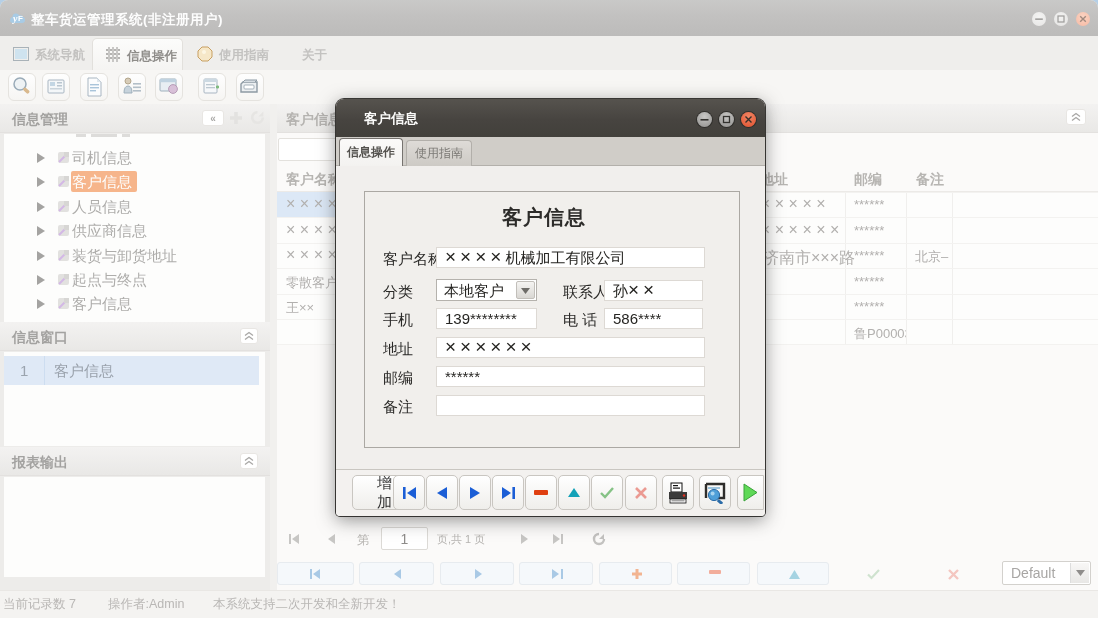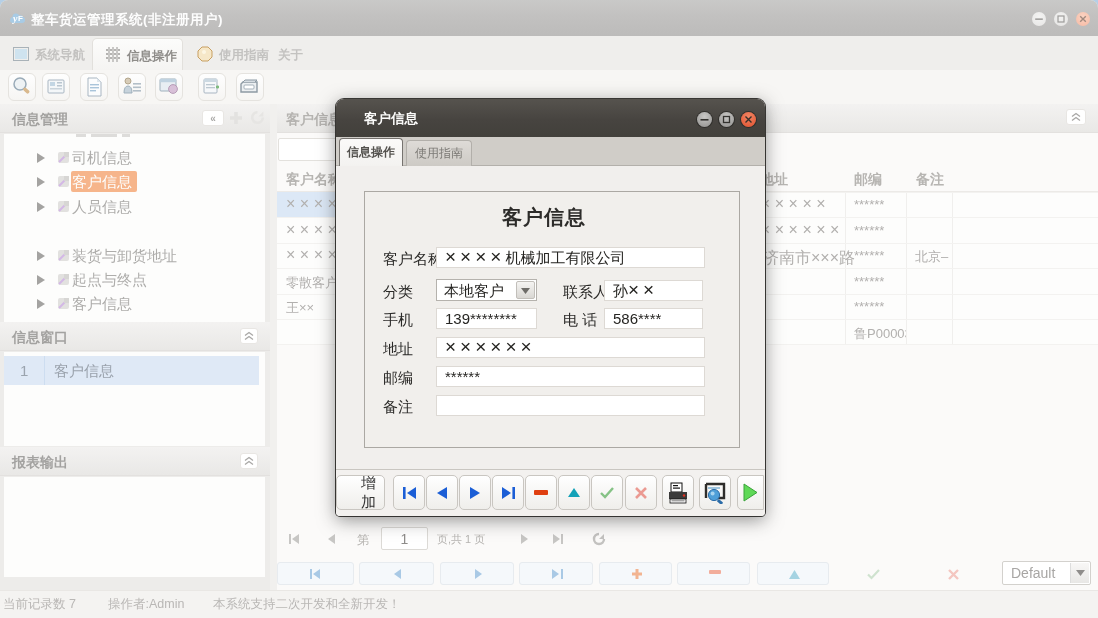--- a/index.html
+++ b/index.html
@@ -113,21 +113,21 @@
       <div class="lbl" style="left:34px;">信息操作</div>
     </div>
     <div class="rtab" id="rtab3" style="left:186px;width:90px;">
       <svg style="position:absolute;left:11px;top:8px;" width="16" height="16" viewBox="0 0 16 16">
           <polygon points="5,1 11,1 15,5 15,11 11,15 5,15 1,11 1,5" fill="#f6e7c8" stroke="#c79f62"></polygon>
           <circle cx="7" cy="6" r="2" fill="#fdf6e4"></circle>
         </svg>
       <div class="lbl" style="left:33px;">使用指南</div>
     </div>
     <div class="rtab" id="rtab4" style="left:278px;width:52px;">
-        <div class="lbl" style="left:0;font-family:Liberation Serif, serif;">关于</div>
+        <div class="lbl" style="left:24px;font-family:Liberation Serif, serif;">关于</div>
       </div>
   </div>
   <div id="toolbar">
     <div class="tbtn" style="left:8px;"><svg width="26" height="26" viewBox="0 0 26 26">
           <circle cx="11" cy="10" r="6" fill="#eef2f4" stroke="#9aabb8" stroke-width="1.5"></circle>
           <rect x="14.5" y="13.5" width="7" height="3.5" rx="1.5" transform="rotate(42 16 15)" fill="#d9b98e"></rect>
         </svg></div>
     <div class="tbtn" style="left:42px;"><svg width="26" height="26" viewBox="0 0 26 26">
           <rect x="5" y="6" width="16" height="13" rx="1" fill="#f4f7f9" stroke="#a9b6c2"></rect>
           <rect x="7" y="8" width="5" height="4" fill="#c3d6e4"></rect>
@@ -205,20 +205,29 @@
           <div class="ttext" style="color:#fdfdfc;">客户信息</div>
         </div>
       <div class="treerow" style="top:61px;">
           <div class="tarrow"></div>
           <svg class="ticon" viewBox="0 0 15 15">
             <rect x="2" y="2" width="11" height="11" rx="2" fill="#e2e1df"></rect>
             <path d="M3 12 L12 3" stroke="#d3b8e6" stroke-width="2"></path>
             <rect x="8" y="2" width="5" height="5" fill="#d7d6d4"></rect>
           </svg>
           <div class="ttext">人员信息</div>
+        </div>
+      <div class="treerow" style="top:85px;">
+          <div class="tarrow"></div>
+          <svg class="ticon" viewBox="0 0 15 15">
+            <rect x="2" y="2" width="11" height="11" rx="2" fill="#e2e1df"></rect>
+            <path d="M3 12 L12 3" stroke="#d3b8e6" stroke-width="2"></path>
+            <rect x="8" y="2" width="5" height="5" fill="#d7d6d4"></rect>
+          </svg>
+          <div class="ttext">供应商信息</div>
         </div>
       <div class="treerow" style="top:110px;">
           <div class="tarrow"></div>
           <svg class="ticon" viewBox="0 0 15 15">
             <rect x="2" y="2" width="11" height="11" rx="2" fill="#e2e1df"></rect>
             <path d="M3 12 L12 3" stroke="#d3b8e6" stroke-width="2"></path>
             <rect x="8" y="2" width="5" height="5" fill="#d7d6d4"></rect>
           </svg>
           <div class="ttext">装货与卸货地址</div>
         </div>
@@ -434,21 +443,21 @@
       <div class="flabel" style="left:227px;top:212px;">电 话</div>
       <div class="finput" style="left:268px;top:209px;width:99px;">586****</div>
       <div class="flabel" style="left:47px;top:241px;">地址</div>
       <div class="finput" style="left:100px;top:238px;width:269px;"><span class="xw">××××××</span></div>
       <div class="flabel" style="left:47px;top:270px;">邮编</div>
       <div class="finput" style="left:100px;top:267px;width:269px;">******</div>
       <div class="flabel" style="left:47px;top:299px;">备注</div>
       <div class="finput" style="left:100px;top:296px;width:269px;"></div>
     </div>
     <div id="dtool">
-      <div class="dtb" style="left:0;top:5px;width:49px;font-size:15px;color:#333;padding-left:24px;">增加</div>
+      <div class="dtb" style="left:16px;top:5px;width:49px;font-size:15px;color:#333;padding-left:24px;">增加</div>
       <div class="dtb" style="left:57px;top:5px;">
           <svg width="13" height="12" viewBox="0 0 13 12">
             <rect x="0" y="0" width="2.6" height="12" fill="#1b5ed6"></rect>
             <path d="M13 0 L4 6 L13 12 z" fill="#1b5ed6"></path>
           </svg>
         </div>
       <div class="dtb" style="left:90px;top:5px;">
           <svg width="10" height="12" viewBox="0 0 10 12">
             <path d="M10 0 L0 6 L10 12 z" fill="#1b5ed6"></path>
           </svg>

